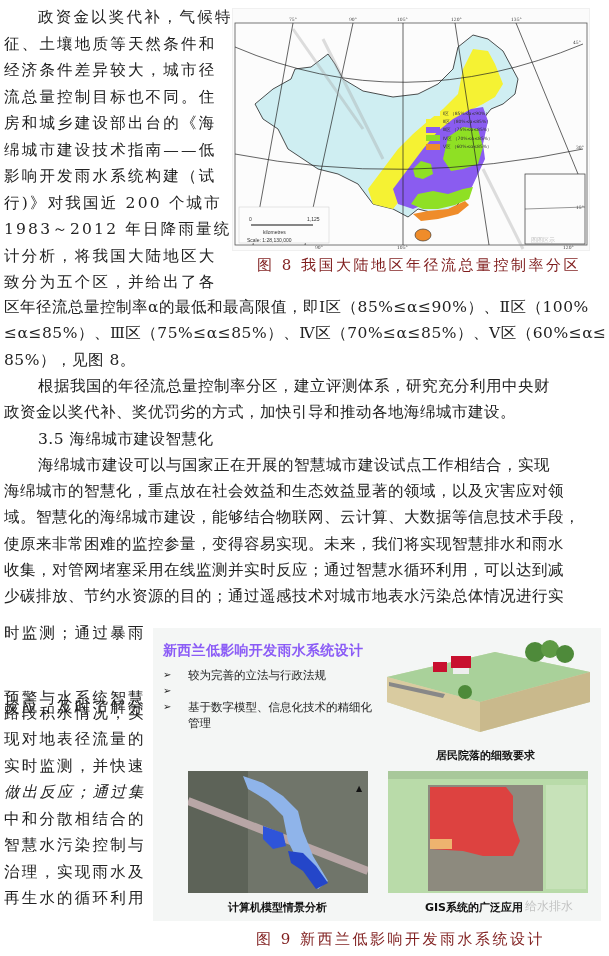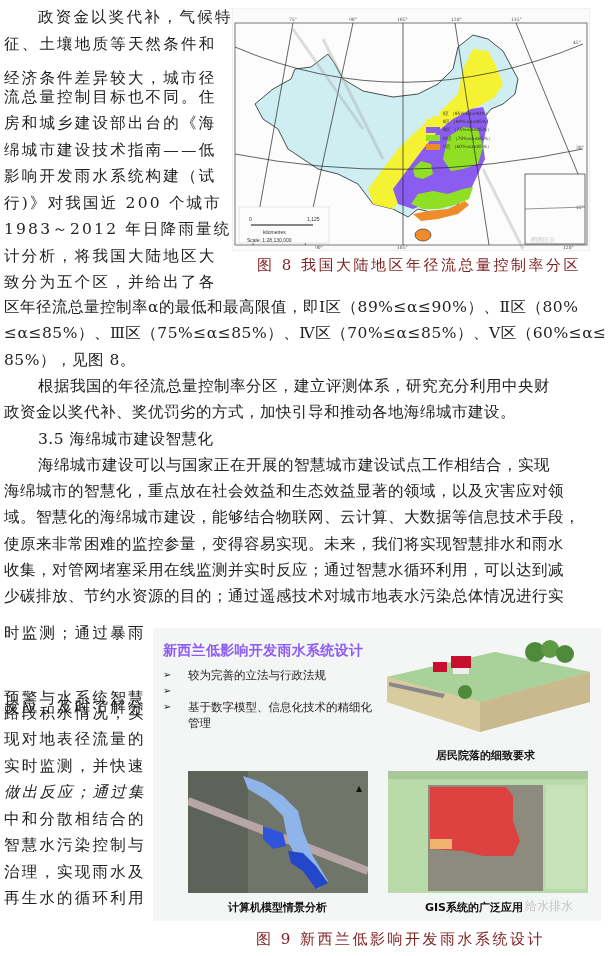--- a/index.html
+++ b/index.html
@@ -28,21 +28,21 @@
     .panel { position: absolute; overflow: hidden; }
     .panel-label { position: absolute; font-family: "DejaVu Sans", sans-serif; font-weight: bold; font-size: 11px; color: #111; white-space: nowrap; }
     .watermark { position: absolute; font-family: Liberation Sans, sans-serif; color: rgba(150,150,150,0.55); white-space: nowrap; pointer-events: none; }
   </style>
 </head>
 <body>
 
 <div id="top-wrap">
     <div class="line narrow" style="left: 38px; top: 4px;">政资金以奖代补，气候特</div>
     <div class="line narrow" style="left: 4px; top: 30.5px;">征、土壤地质等天然条件和</div>
-    <div class="line narrow" style="left: 4px; top: 57px; margin-top: 8px;">经济条件差异较大，城市径</div>
+    <div class="line narrow" style="left: 4px; top: 57px;">经济条件差异较大，城市径</div>
     <div class="line narrow" style="left: 4px; top: 83.5px;">流总量控制目标也不同。住</div>
     <div class="line narrow" style="left: 4px; top: 110px;">房和城乡建设部出台的《海</div>
     <div class="line narrow" style="left: 4px; top: 136.5px;">绵城市建设技术指南——低</div>
     <div class="line narrow" style="left: 4px; top: 163px;">影响开发雨水系统构建（试</div>
     <div class="line narrow" style="left: 4px; top: 189.5px;">行)》对我国近 200 个城市</div>
     <div class="line narrow" style="left: 4px; top: 216px;">1983～2012 年日降雨量统</div>
     <div class="line narrow" style="left: 4px; top: 242.5px;">计分析，将我国大陆地区大</div>
     <div class="line narrow" style="left: 4px; top: 269px;">致分为五个区，并给出了各</div>
   </div>
 
@@ -120,21 +120,21 @@
     <span style="position:absolute;left:4px;top:7px;">0</span>
     <span style="position:absolute;left:62px;top:7px;">1,125</span>
     <span style="position:absolute;left:18px;top:20px;">kilometres</span>
     <span style="position:absolute;left:2px;top:28px;white-space:nowrap;">Scale: 1:28,130,000</span>
   </div>
   <span class="watermark" style="left:298px;top:227px;font-size:6px;">图图区示</span>
 </div>
 <div class="caption" style="left:257px;top:256px;">图 8  我国大陆地区年径流总量控制率分区</div>
 
 <div id="mid-lines">
-    <div class="line" style="left: 4px; top: 294px;">区年径流总量控制率α的最低和最高限值，即Ⅰ区（89%≤α≤90%）、Ⅱ区（80%</div>
+    <div class="line" style="left: 4px; top: 294px;">区年径流总量控制率α的最低和最高限值，即Ⅰ区（85%≤α≤90%）、Ⅱ区（100%</div>
     <div class="line" style="left: 4px; top: 320.3px;">≤α≤85%）、Ⅲ区（75%≤α≤85%）、Ⅳ区（70%≤α≤85%）、Ⅴ区（60%≤α≤</div>
     <div class="line" style="left: 4px; top: 346.6px;">85%），见图 8。</div>
     <div class="line" style="left: 38px; top: 372.9px;">根据我国的年径流总量控制率分区，建立评测体系，研究充分利用中央财</div>
     <div class="line" style="left: 4px; top: 399.2px;">政资金以奖代补、奖优罚劣的方式，加快引导和推动各地海绵城市建设。</div>
     <div class="line" style="left: 38px; top: 425.5px;">3.5 海绵城市建设智慧化</div>
     <div class="line" style="left: 38px; top: 451.8px;">海绵城市建设可以与国家正在开展的智慧城市建设试点工作相结合，实现</div>
     <div class="line" style="left: 4px; top: 478.1px;">海绵城市的智慧化，重点放在社会效益和生态效益显著的领域，以及灾害应对领</div>
     <div class="line" style="left: 4px; top: 504.4px;">域。智慧化的海绵城市建设，能够结合物联网、云计算、大数据等信息技术手段，</div>
     <div class="line" style="left: 4px; top: 530.7px;">使原来非常困难的监控参量，变得容易实现。未来，我们将实现智慧排水和雨水</div>
     <div class="line" style="left: 4px; top: 557px;">收集，对管网堵塞采用在线监测并实时反应；通过智慧水循环利用，可以达到减</div>

